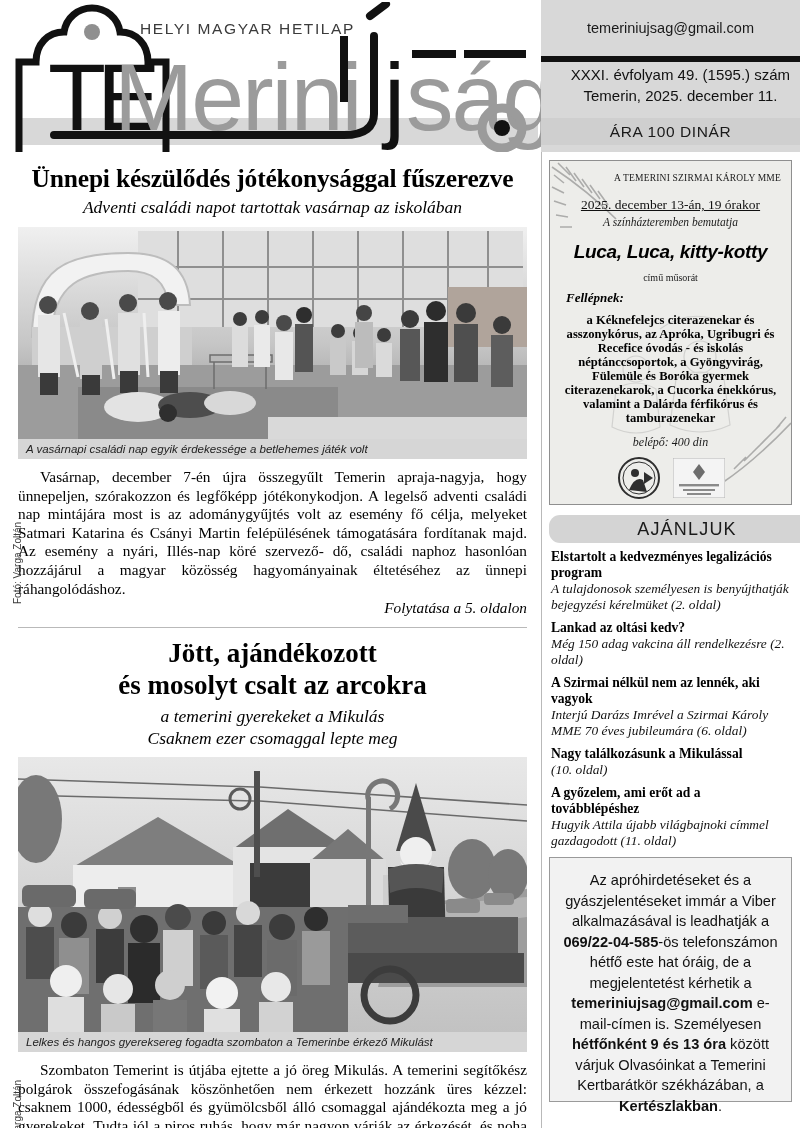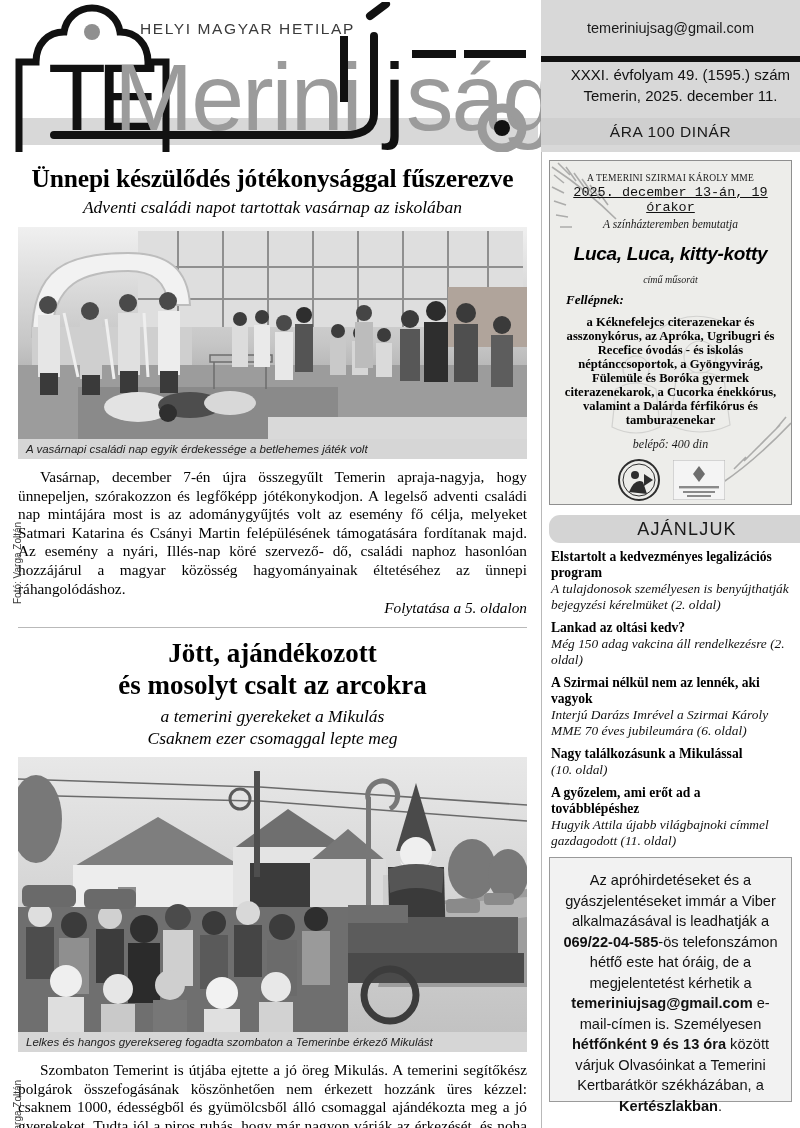--- a/index.html
+++ b/index.html
@@ -95,31 +95,31 @@
     font-size:10px; color:#3a3a3a; white-space:nowrap;
     transform-origin:0 0; transform:rotate(-90deg);
   }
 
   
   .ad-box {
     position:relative; margin:8px 8px 0 8px; width:243px; height:345px;
     border:1px solid #8f8f8f; background:#ededea; overflow:hidden;
   }
   .ad-inner { position:relative; z-index:2; padding:12px 10px 0 10px; text-align:center; }
-  .ad-l1 { font-size:9.5px; letter-spacing:.2px; color:#1a1a1a; font-family:"Liberation Serif", serif; }
+  .ad-l1 { font-size:9.5px; letter-spacing:.2px; color:#1a1a1a; font-family:"Liberation Serif", serif;text-align:right; }
   .ad-l2 {
-    font-size:13.5px; margin-top:2px; color:#111;
-    text-decoration:underline; font-family:Liberation Mono, monospace;
+    font-size:13.5px; margin-top:14px; color:#111;
+    text-decoration:underline; font-family:Liberation Serif, serif;
   }
   .ad-l3 { font-size:11.5px; font-style:italic; margin-top:3px; color:#1a1a1a; }
   .ad-title {
     font-size:19px; font-weight:bold; font-style:italic; margin-top:13px;
     letter-spacing:-.3px; color:#000; font-family:"Liberation Sans", sans-serif;
   }
-  .ad-l4 { font-size:10px; font-style:italic; margin-top:9px; color:#1a1a1a; }
+  .ad-l4 { font-size:10px; margin-top:9px; color:#1a1a1a; }
   .ad-l5 { font-size:13px; font-weight:bold; font-style:italic; margin-top:7px; text-align:left; padding-left:6px; color:#000; }
   .ad-cast { font-size:12.6px; font-weight:bold; line-height:14px; margin-top:7px; color:#000; }
   .ad-price { font-size:12px; margin-top:10px; color:#1a1a1a; font-style:italic; }
   .ad-logos { display:flex; justify-content:center; gap:12px; margin-top:6px; align-items:center; }
 
   .ajanl-head {
     margin:10px 8px 0 8px; width:276px; height:28px; background:#d4d4d4;
     display:flex; align-items:center; justify-content:center;
     font-family:"Liberation Sans", sans-serif; font-size:18px;
     letter-spacing:1.2px; color:#1a1a1a;border-radius:11px;

